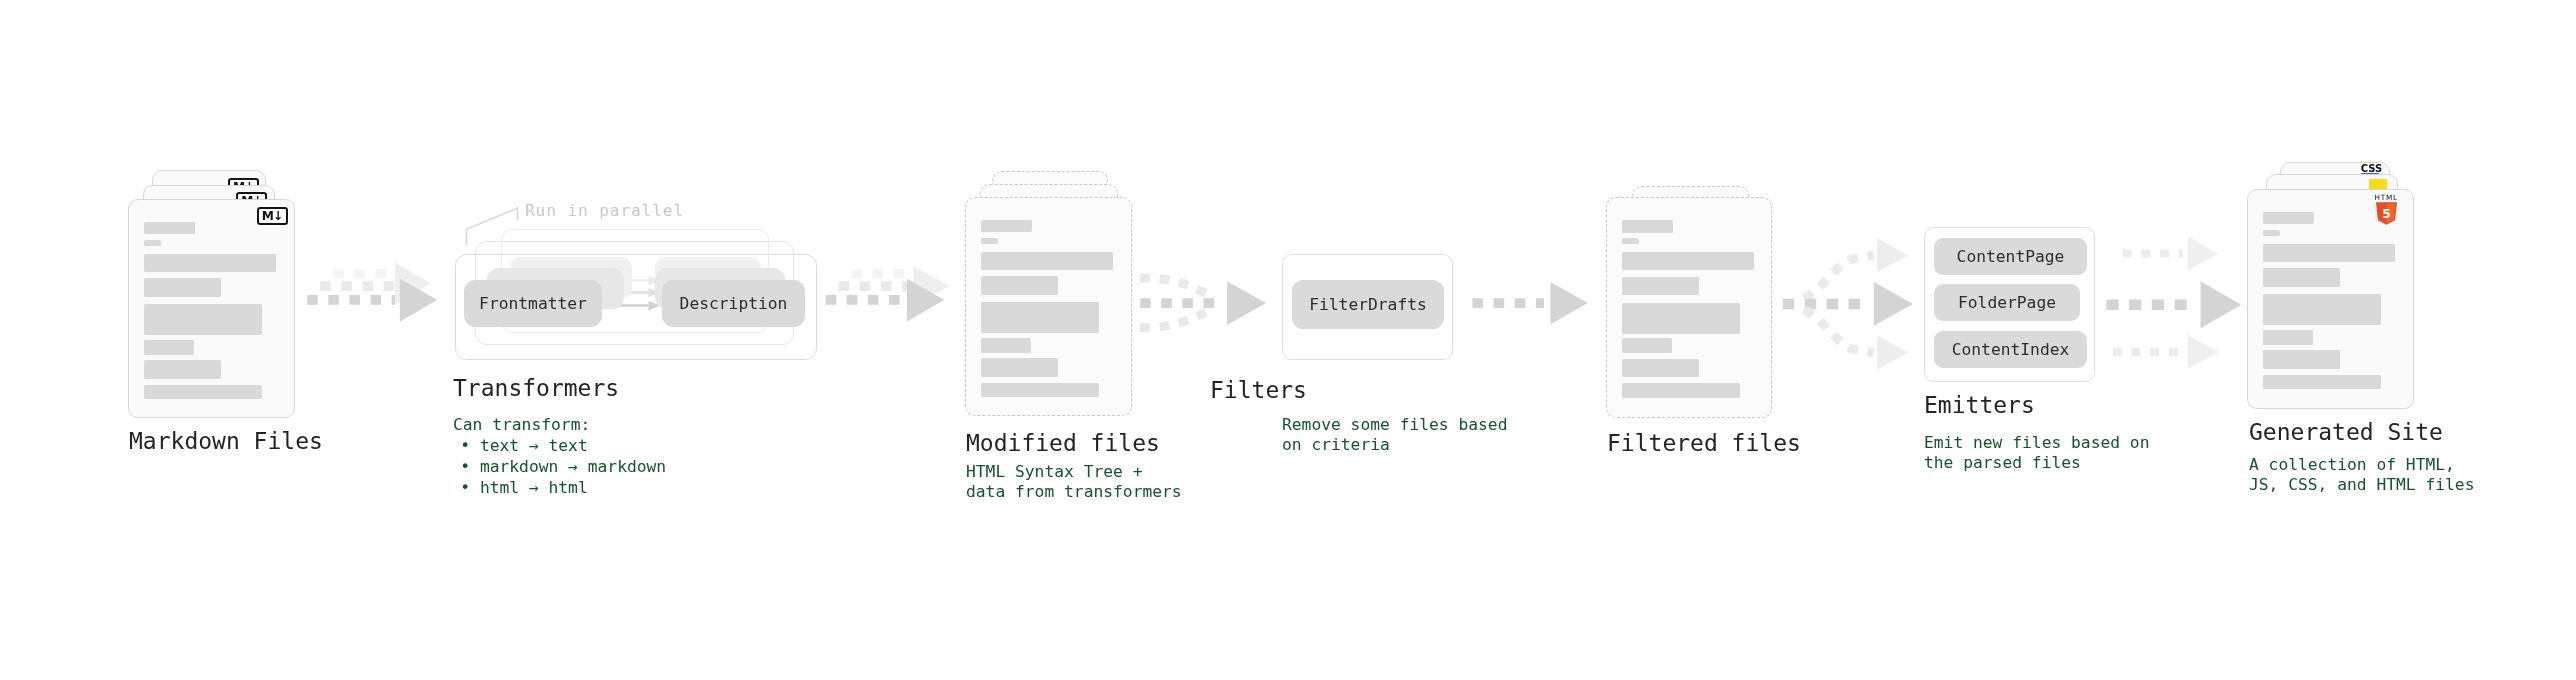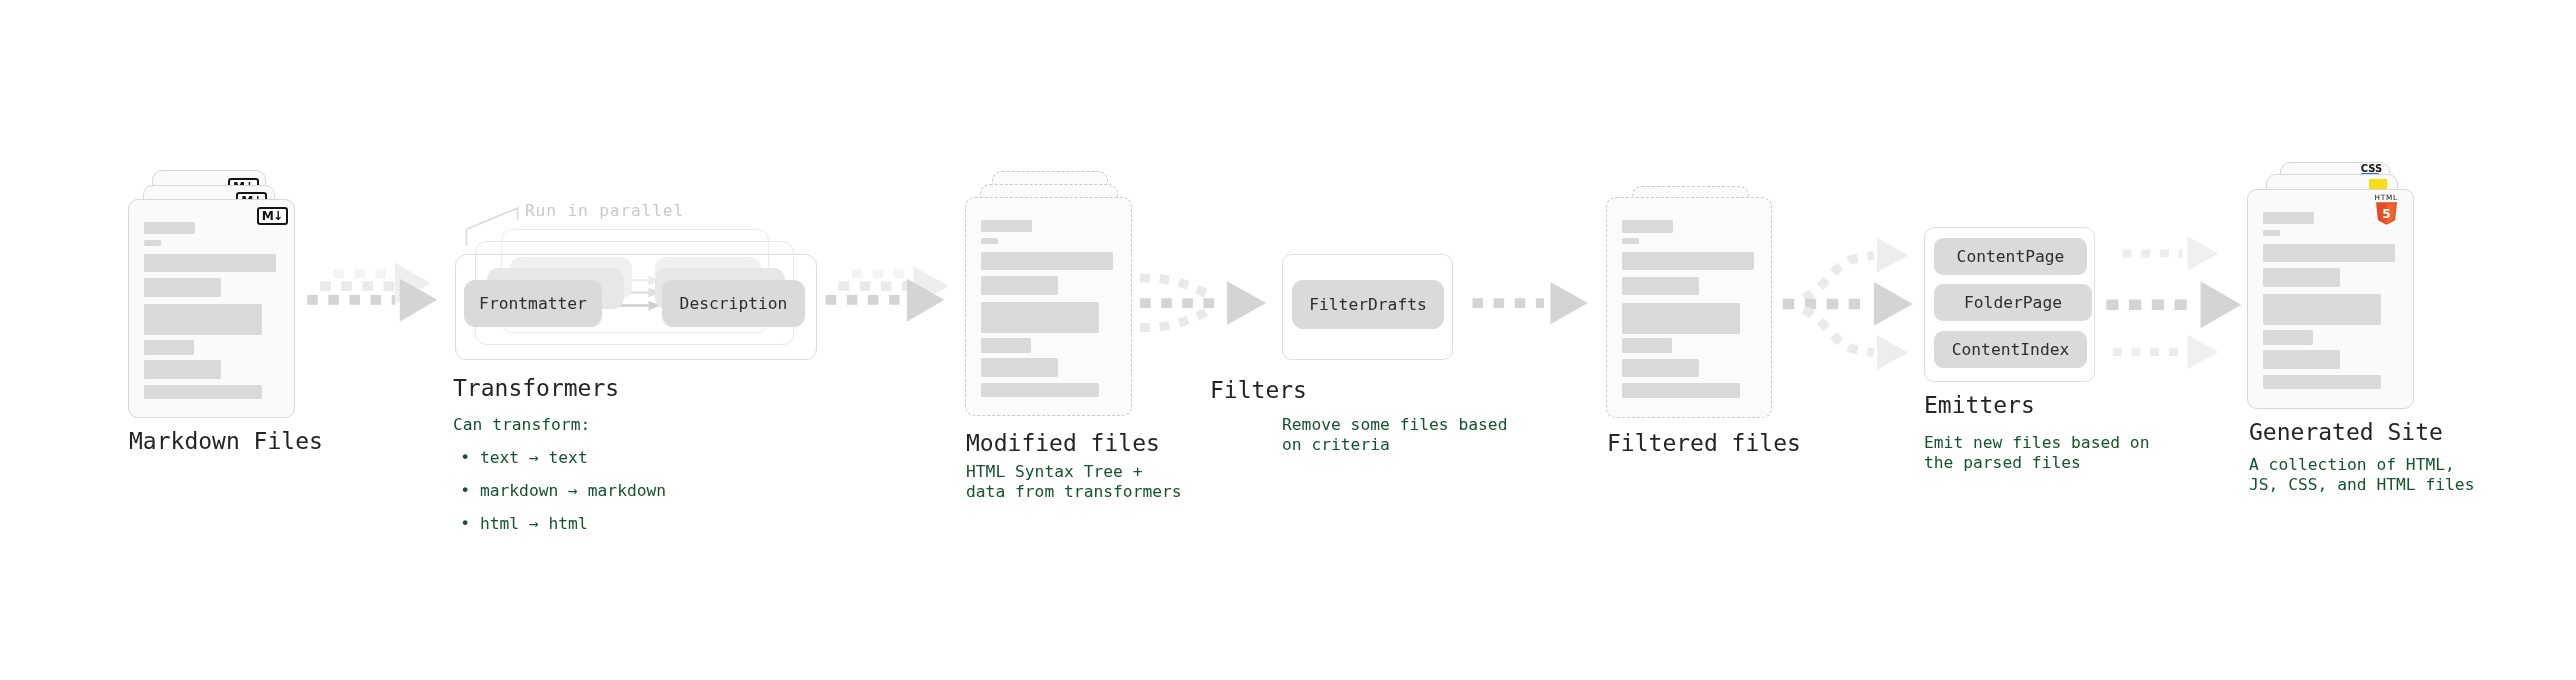--- a/index.html
+++ b/index.html
@@ -37,21 +37,21 @@
   .obox{position:absolute;border:1.6px solid #dcdcdc;border-radius:11.4px;background:transparent;box-sizing:border-box;z-index:1;}
   .chip{
     position:absolute;background:#dadada;border-radius:11.4px;display:flex;align-items:center;justify-content:center;
     font-size:16.3px;color:#2d2d2d;z-index:3;white-space:nowrap;
   }
   .ghost{position:absolute;border-radius:11.4px;z-index:2;}
   .panel{position:absolute;background:#ffffff;border:1.6px solid #dfdfdf;border-radius:9.8px;box-sizing:border-box;z-index:1;}
   .hlabel{position:absolute;font-size:23px;color:#242424;white-space:nowrap;z-index:4;}
   .caption{position:absolute;font-size:16.3px;line-height:20.3px;color:#14532d;white-space:nowrap;z-index:4;}
   .caption.bullets{line-height:21px;}
-  .bullet-line{padding-left:7.3px;margin-top:12px;}
+  .bullet-line{padding-left:7.3px;}
   .annotation{position:absolute;font-size:16.3px;color:#c9c9c9;letter-spacing:0.8px;white-space:nowrap;z-index:1;}
 </style>
 </head>
 <body>
 
 <div id="canvas">
 
   <svg id="arrow-layer" width="2576" height="681" viewBox="0 0 3170 838">
 
     <g>
@@ -195,21 +195,21 @@
           <div class="bar b6"></div>
           <div class="bar b7"></div>
           <div class="bar b8"></div>
       </div>
     </div>
   </div>
   <div class="hlabel" style="left:1607px;top:430px">Filtered files</div>
 
   <div class="panel" style="left:1924px;top:227px;width:171px;height:155px"></div>
   <div class="chip" style="left:1934px;top:238px;width:153px;height:37px;border-radius:9px">ContentPage</div>
-  <div class="chip" style="left:1934px;top:284px;width:158px;height:37px;border-radius:9px">FolderPage</div>
+  <div class="chip" style="left:1934px;top:284px;width:146px;height:37px;border-radius:9px">FolderPage</div>
   <div class="chip" style="left:1934px;top:331px;width:153px;height:37px;border-radius:9px">ContentIndex</div>
   <div class="hlabel" style="left:1924px;top:392px">Emitters</div>
   <div class="caption" style="left:1924px;top:433px">
     <div>Emit new files based on</div>
     <div>the parsed files</div>
   </div>
 
   <div class="stack" style="left:2247px;top:162px;width:171px;height:249px">
     <div class="card" style="left:32.5px;top:0;width:110px;height:50px">
       <div class="css-badge">

